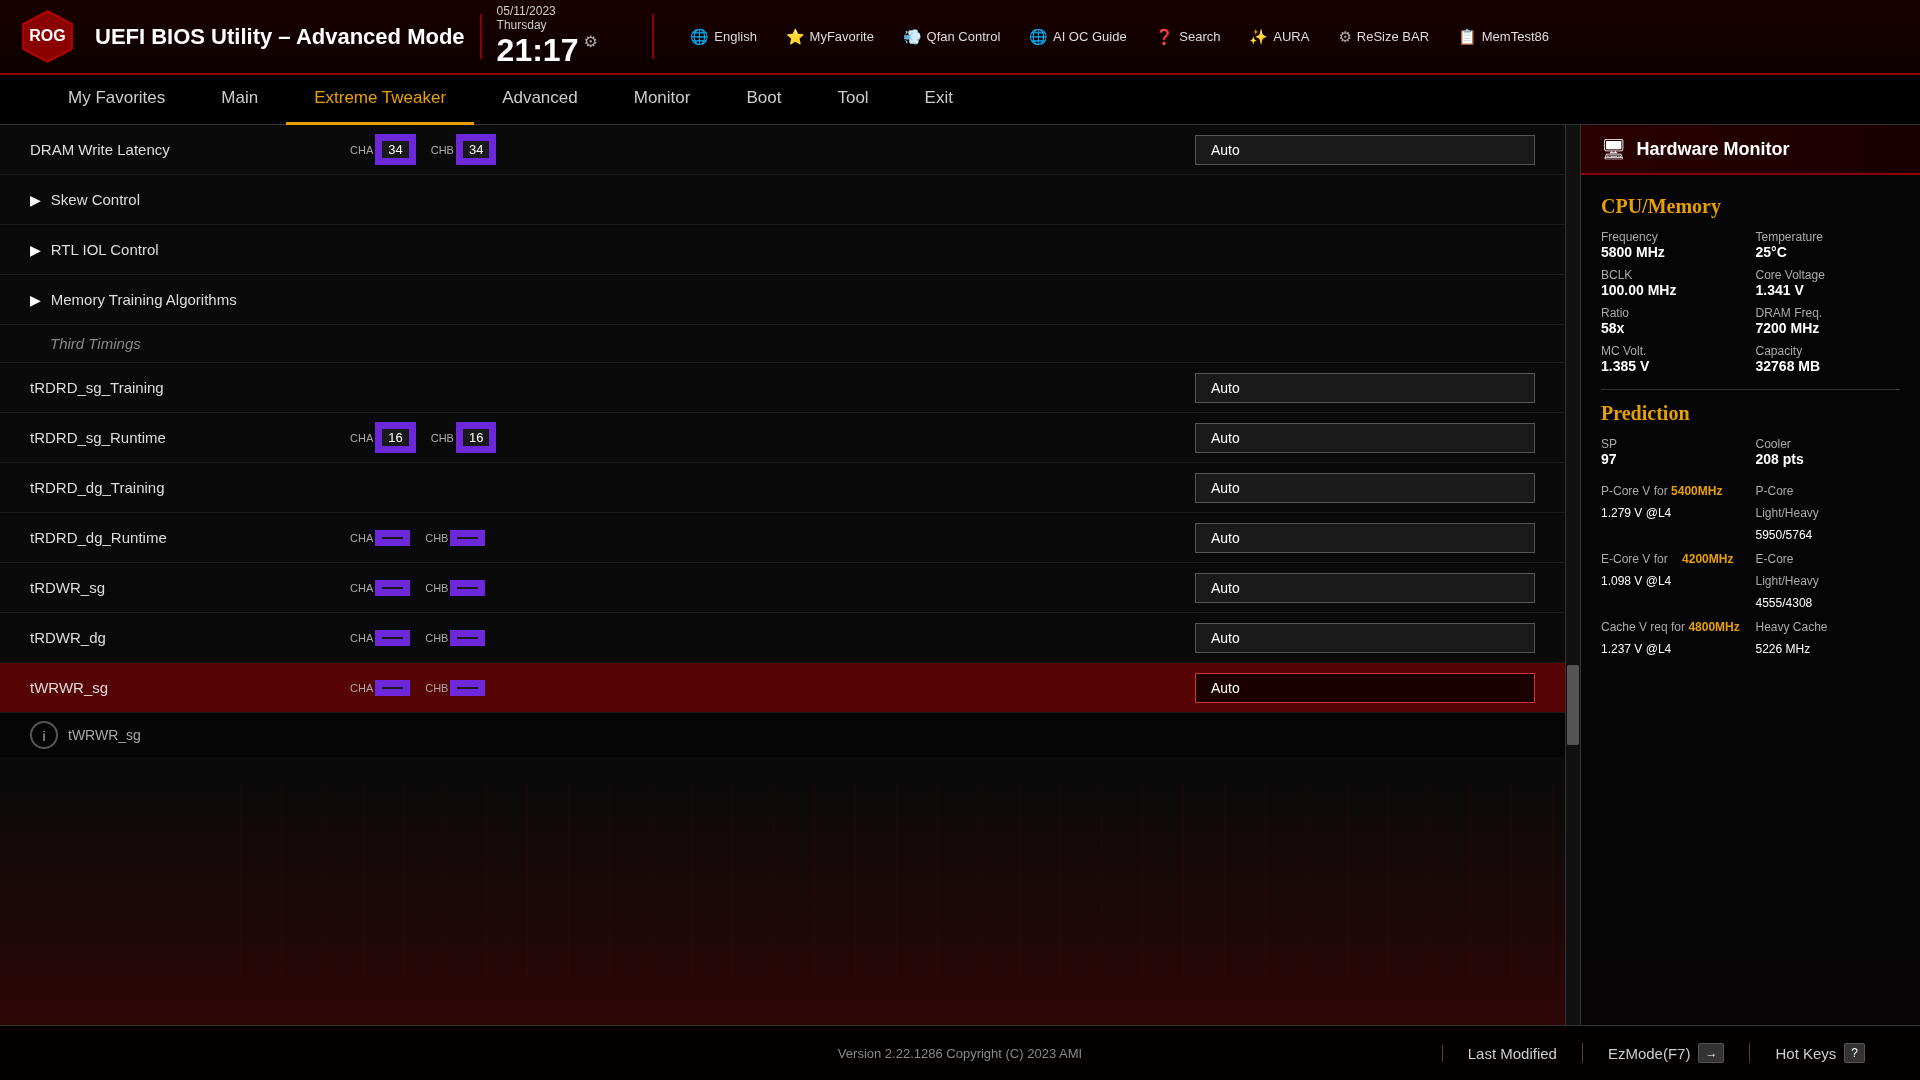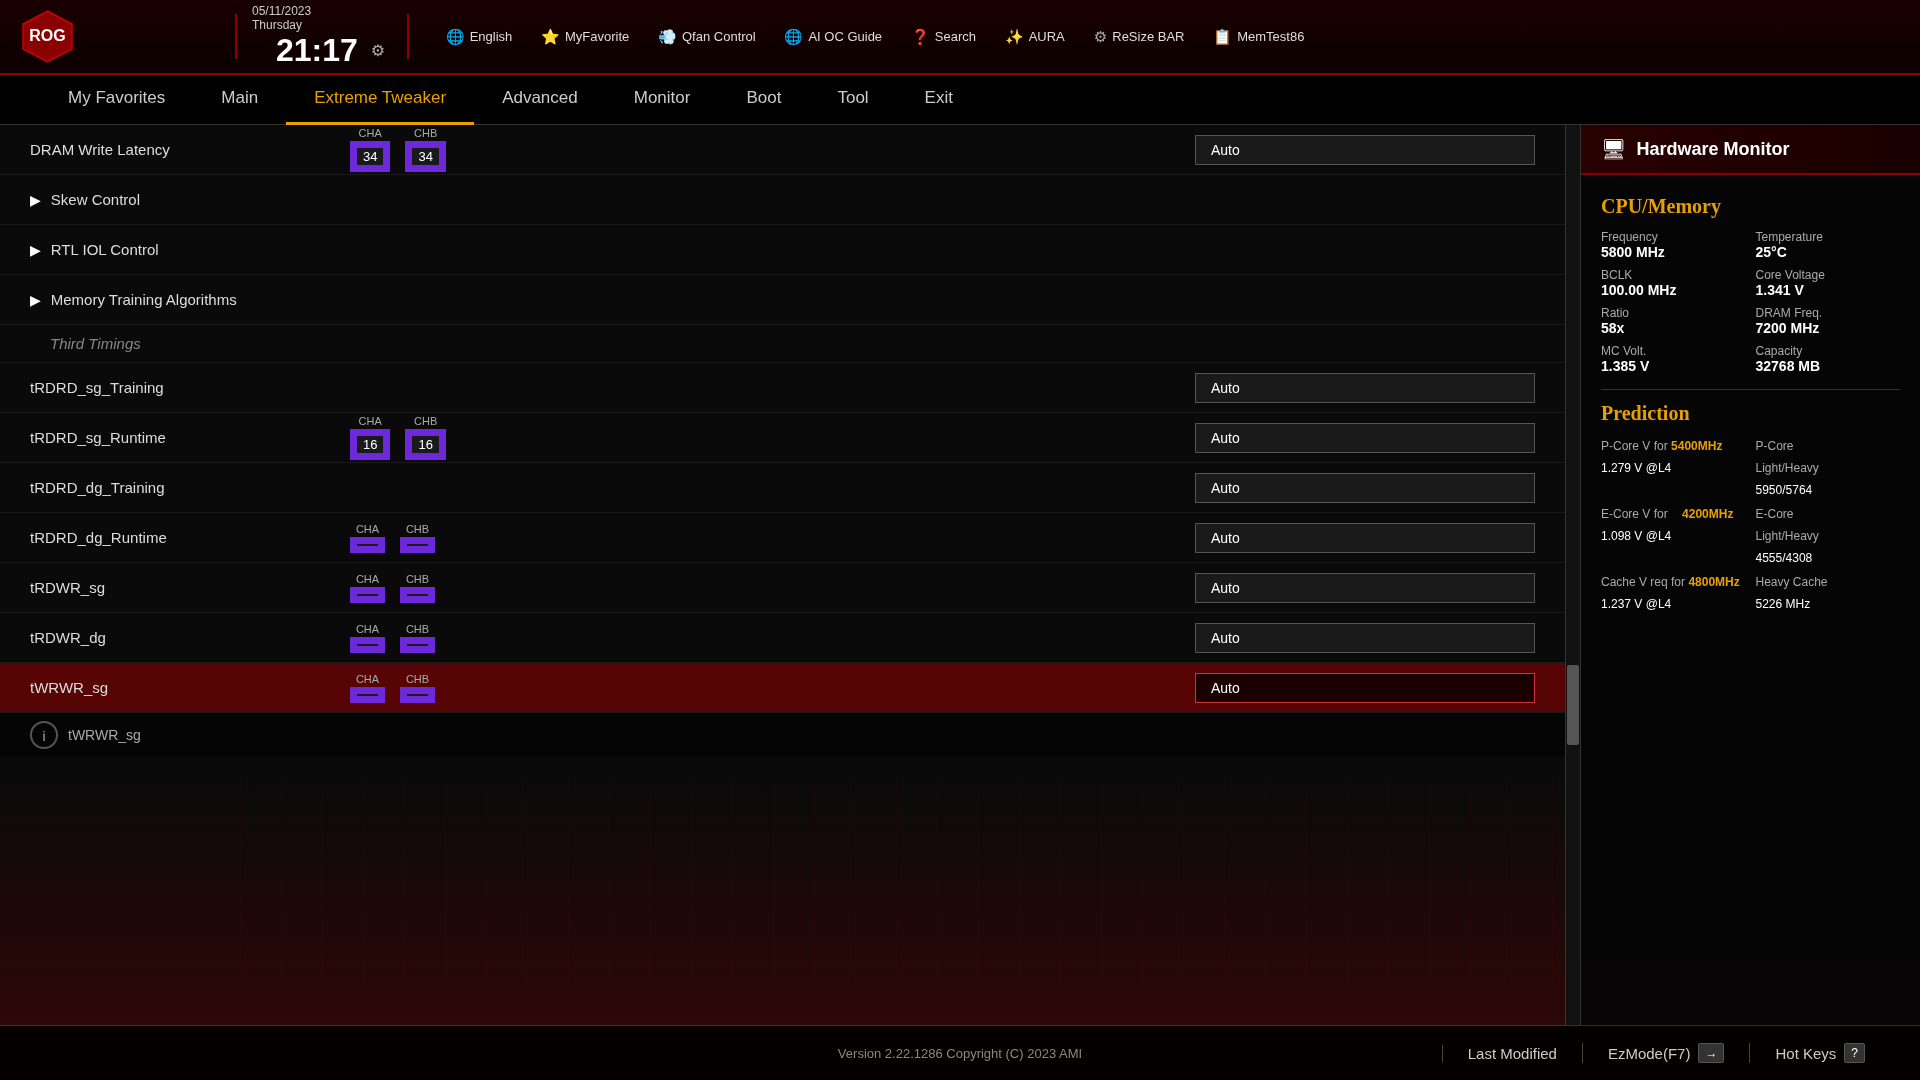--- a/index.html
+++ b/index.html
@@ -84,23 +84,22 @@
       flex-direction: column;
       align-items: flex-start;
       min-width: 140px;
     }
     .date-text {
       font-size: 12px;
       color: #ccc;
     }
     .time-area {
       display: flex;
-      align-items: center;
-      gap: 13px;
-      margin-left: 24px;
+      align-items: flex-start;
+      gap: 5px;
     }
     .time-text {
       font-size: 32px;
       font-weight: bold;
       color: #fff;
     }
     .settings-icon-top {
       font-size: 16px;
       color: #aaa;
     }
@@ -206,21 +205,21 @@
     }
     .row-label.section-gray { color: #888; font-style: italic; }
     .row-channels {
       display: flex;
       gap: 15px;
       margin-left: 20px;
       min-width: 140px;
     }
     .channel-block {
       display: flex;
-      flex-direction: column;
+      flex-direction: row;
       align-items: center;
       gap: 2px;
     }
     .channel-label {
       font-size: 11px;
       color: #aaa;
     }
     .channel-value {
       font-size: 13px;
       color: #fff;
@@ -394,20 +393,21 @@
 </head>
 <body>
 
 <div class="top-bar">
   <div class="logo-area">
 
     <svg class="rog-logo" viewBox="0 0 55 55" xmlns="http://www.w3.org/2000/svg">
       <polygon points="27.5,2 52,15 52,40 27.5,53 3,40 3,15" fill="#8b0000" stroke="#cc0000" stroke-width="1.5"></polygon>
       <text x="27.5" y="32" text-anchor="middle" font-size="16" font-weight="bold" fill="#fff">ROG</text>
     </svg>
+    <span class="title-text">UEFI BIOS Utility – Advanced Mode</span>
   </div>
   <div class="separator-v"></div>
   <div class="datetime-area">
     <span class="date-text">
       <span>05/11/2023</span>
       <br>
       <span>Thursday</span>
     </span>
     <div class="time-area">
       <span class="time-text">21:17</span>
@@ -653,20 +653,30 @@
         </div>
         <div class="monitor-item">
           <div class="monitor-label">Capacity</div>
           <div class="monitor-value">32768 MB</div>
         </div>
       </div>
 
       <div class="monitor-divider"></div>
 
       <div class="monitor-section-title">Prediction</div>
+      <div class="monitor-grid">
+        <div class="monitor-item">
+          <div class="monitor-label">SP</div>
+          <div class="monitor-value">97</div>
+        </div>
+        <div class="monitor-item">
+          <div class="monitor-label">Cooler</div>
+          <div class="monitor-value">208 pts</div>
+        </div>
+      </div>
 
     <div class="prediction-row">
           <div style="display:grid;grid-template-columns:1fr 1fr;gap:4px 10px;font-size:12px;margin-bottom:4px;">
     <div><span style="color:#aaa;">P-Core V for </span><span style="color:#e8a000;font-weight:bold;">5400MHz</span></div>
     <div><span style="color:#aaa;">P-Core</span></div>
     <div style="color:#fff;">1.279 V @L4</div>
     <div style="color:#aaa;">Light/Heavy</div>
     <div></div>
     <div style="color:#fff;">5950/5764</div>
   </div>

